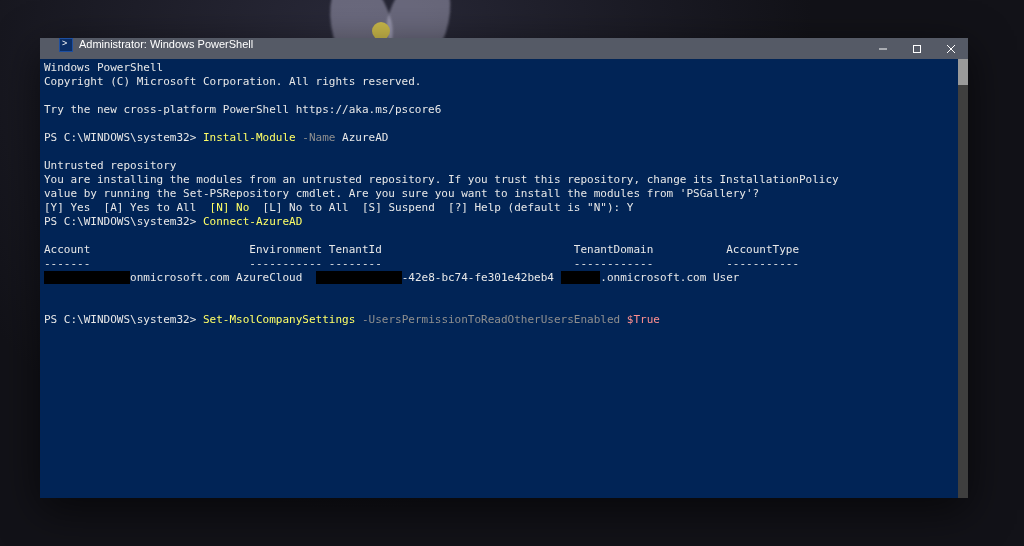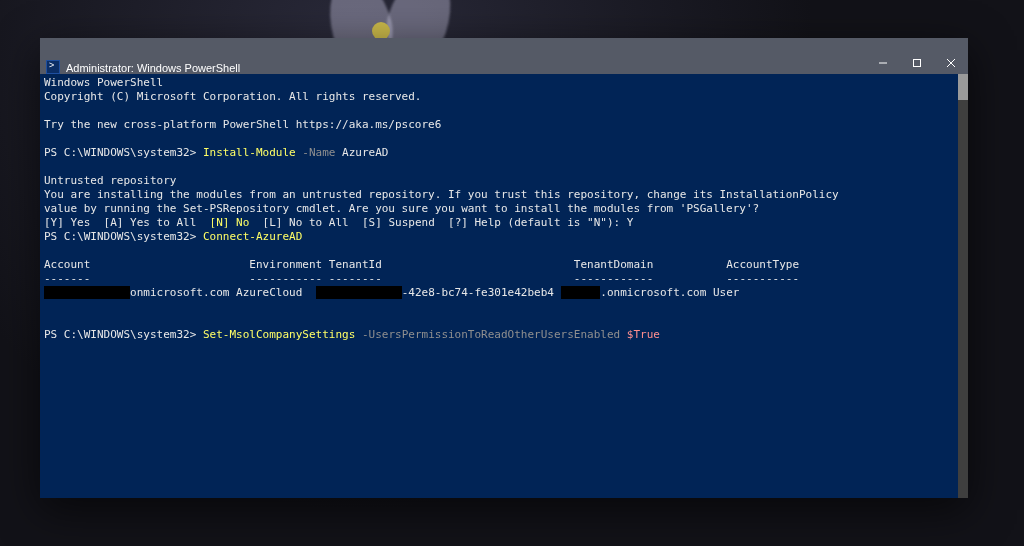--- a/index.html
+++ b/index.html
@@ -18,23 +18,23 @@
     .p1{ width:60px;height:90px; left:330px; top:-25px; transform:rotate(-15deg);}
     .p2{ width:60px;height:90px; left:390px; top:-30px; transform:rotate(18deg);}
     .p3{ width:18px;height:18px; left:372px; top:22px; background:#c9b84a; border-radius:50%; filter:blur(0.5px);}
     .window {
       position:absolute; left:40px; top:38px; width:928px; height:460px;
       background:#012456;
       box-shadow:0 12px 40px rgba(0,0,0,0.6);
       display:flex; flex-direction:column;
     }
     .titlebar {
-      height:36px; background:#555a66; color:#ffffff;
-      display:flex; align-items:flex-end; font-family:"Segoe UI",sans-serif;
-      font-size:11px; user-select:none;
+      height:21px; background:#555a66; color:#ffffff;
+      display:flex; align-items:flex-start; font-family:"Segoe UI",sans-serif;
+      font-size:11px; user-select:none;padding-left:13px;
     }
     .titlebar .icon {
       width:14px;height:14px; margin:0 6px 0 6px;
       background:#0b2e66; border:1px solid #1e4fa0; position:relative;
     }
     .titlebar .icon::after{
       content:">"; color:#fff; font-size:9px; position:absolute; left:2px; top:-1px;
     }
     .title-text{ flex:0 0 auto; }
     .title-spacer{ flex:1 1 auto; }

